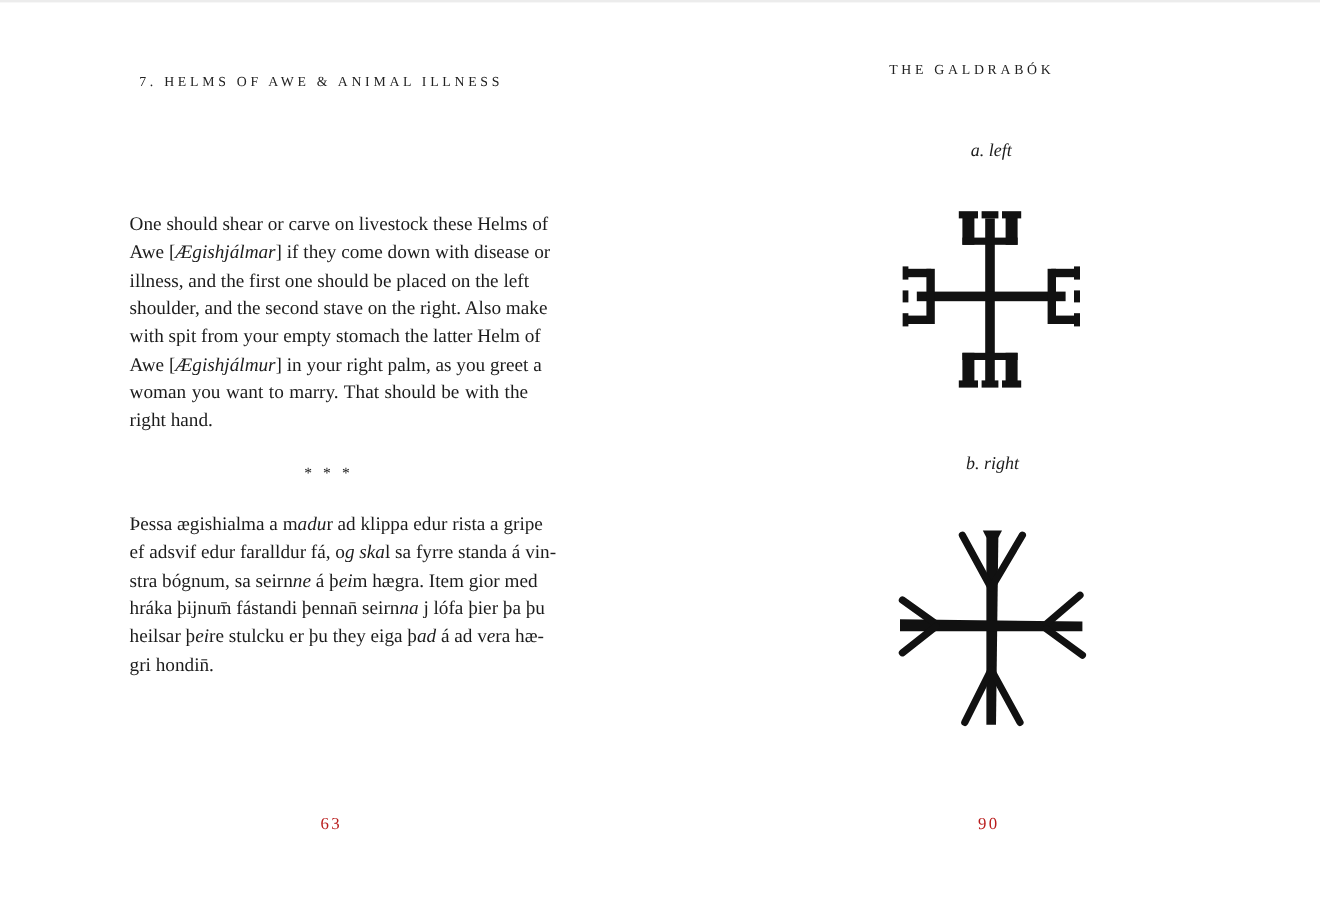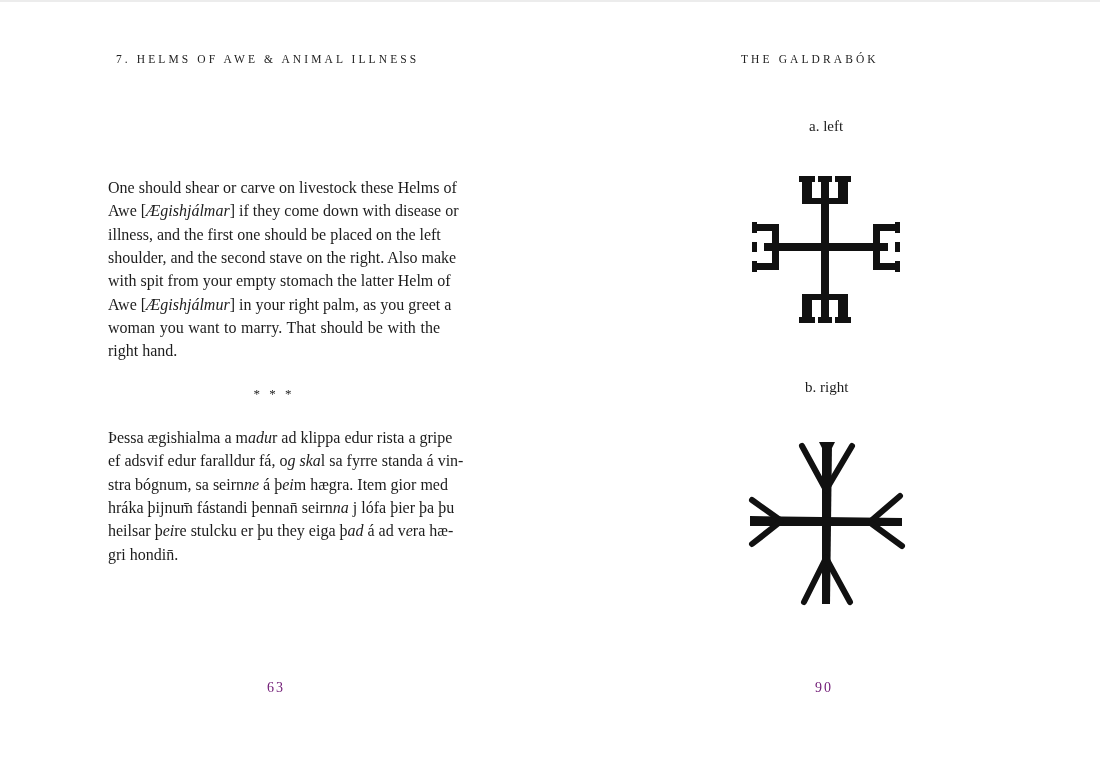--- a/index.html
+++ b/index.html
@@ -11,42 +11,42 @@
   .top-rule { position: absolute; left: 0; top: 0; width: 1100px; height: 2px; background: #ececec; }
   .spread { position: absolute; inset: 0; }
   .page { position: absolute; top: 0; height: 770px; }
   .page-left { left: 0; width: 550px; }
   .page-right { left: 550px; width: 550px; }
 
   .running-head {
     position: absolute; top: 53px; font-size: 11.5px; letter-spacing: 3.1px;
     text-transform: uppercase; color: #222; white-space: nowrap;
   }
-  .page-left .running-head { left: 116px; }
+  .page-left .running-head { left: 116px; margin-top: 10px; }
   .page-right .running-head { left: 191px; }
 
   .body-text { position: absolute; left: 108px; width: 332px; font-size: 16px; color: #1c1c1c; }
   .line {
     position: absolute; left: 0; width: 332px; height: 22px; line-height: 22px;
     white-space: nowrap; text-align: justify; text-align-last: justify;
   }
   .line.last { text-align-last: left; }
   .line em { font-style: italic; font-family: Liberation Serif, serif; }
 
   .section-break {
     position: absolute; top: 386px; left: 108px; width: 332px; text-align: center;
     font-size: 13px; letter-spacing: 3px; color: #222;
   }
 
-  .folio { position: absolute; top: 680px; font-size: 14px; letter-spacing: 2px; color: #701a75; }
+  .folio { position: absolute; top: 680px; font-size: 14px; letter-spacing: 2px; color: #b91c1c; }
   .page-left .folio { left: 267px; }
   .page-right .folio { left: 265px; }
 
   .caption {
-    position: absolute; font-size: 15px; color: #1c1c1c; white-space: nowrap; text-align: right;
+    position: absolute; font-style: italic; font-size: 15px; color: #1c1c1c; white-space: nowrap; text-align: right;
   }
   .caption-a { top: 118px; left: 259px; }
   .caption-b { top: 379px; left: 255px; }
 
   .stave { position: absolute; }
   .stave-a { left: 202px; top: 172px; width: 148px; height: 155px; }
   .stave-b { left: 196px; top: 440px; width: 160px; height: 168px; }
 </style>
 </head>
 <body>

